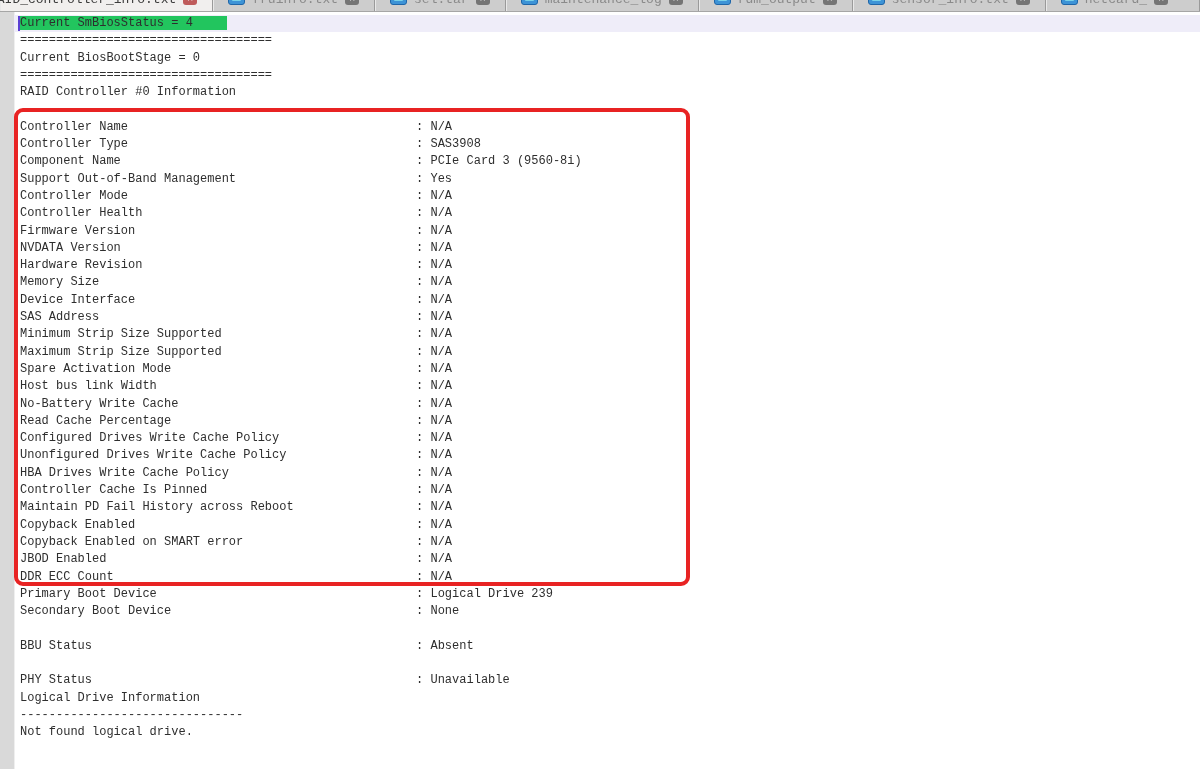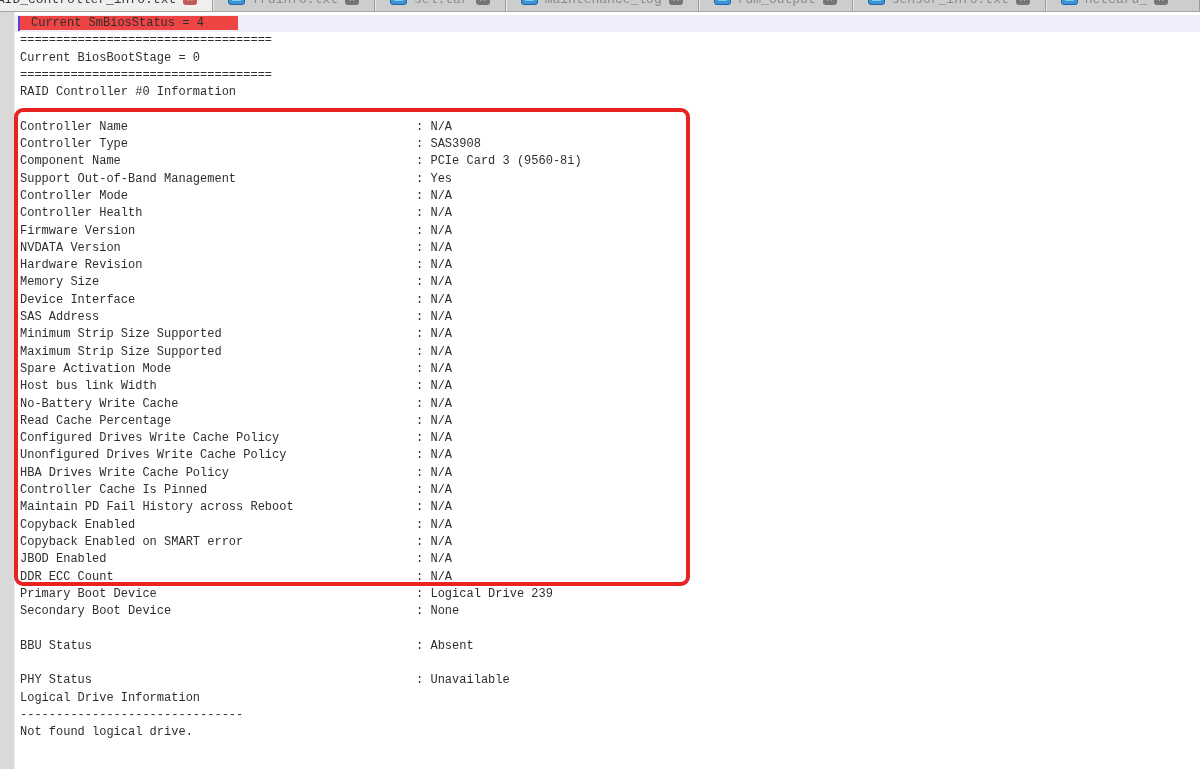--- a/index.html
+++ b/index.html
@@ -51,21 +51,21 @@
     font-family:"Liberation Mono","DejaVu Sans Mono",monospace;
     font-size:12px;line-height:17.3px;color:#2e2e2e;white-space:pre;
   }
   .line{height:17.3px;position:relative;}
   .line .line-text{position:relative;}
   
   .line.selected::before{
     content:"";position:absolute;left:-6px;right:0;top:0;height:100%;
     background:#efedf9;
   }
-  .line.selected .line-text{background:#ef4444;padding-right:34px;padding-left:11px;}
+  .line.selected .line-text{background:#22c55e;padding-right:34px;}
   .caret{
     position:absolute;left:18px;top:4px;width:2px;height:15px;
     background:#5b3fd4;z-index:3;
   }
   
   .red-box{
     position:absolute;left:14px;top:96px;width:676px;height:478px;
     border:4px solid #e82323;border-radius:9px;box-sizing:border-box;
     z-index:5;pointer-events:none;
   }

